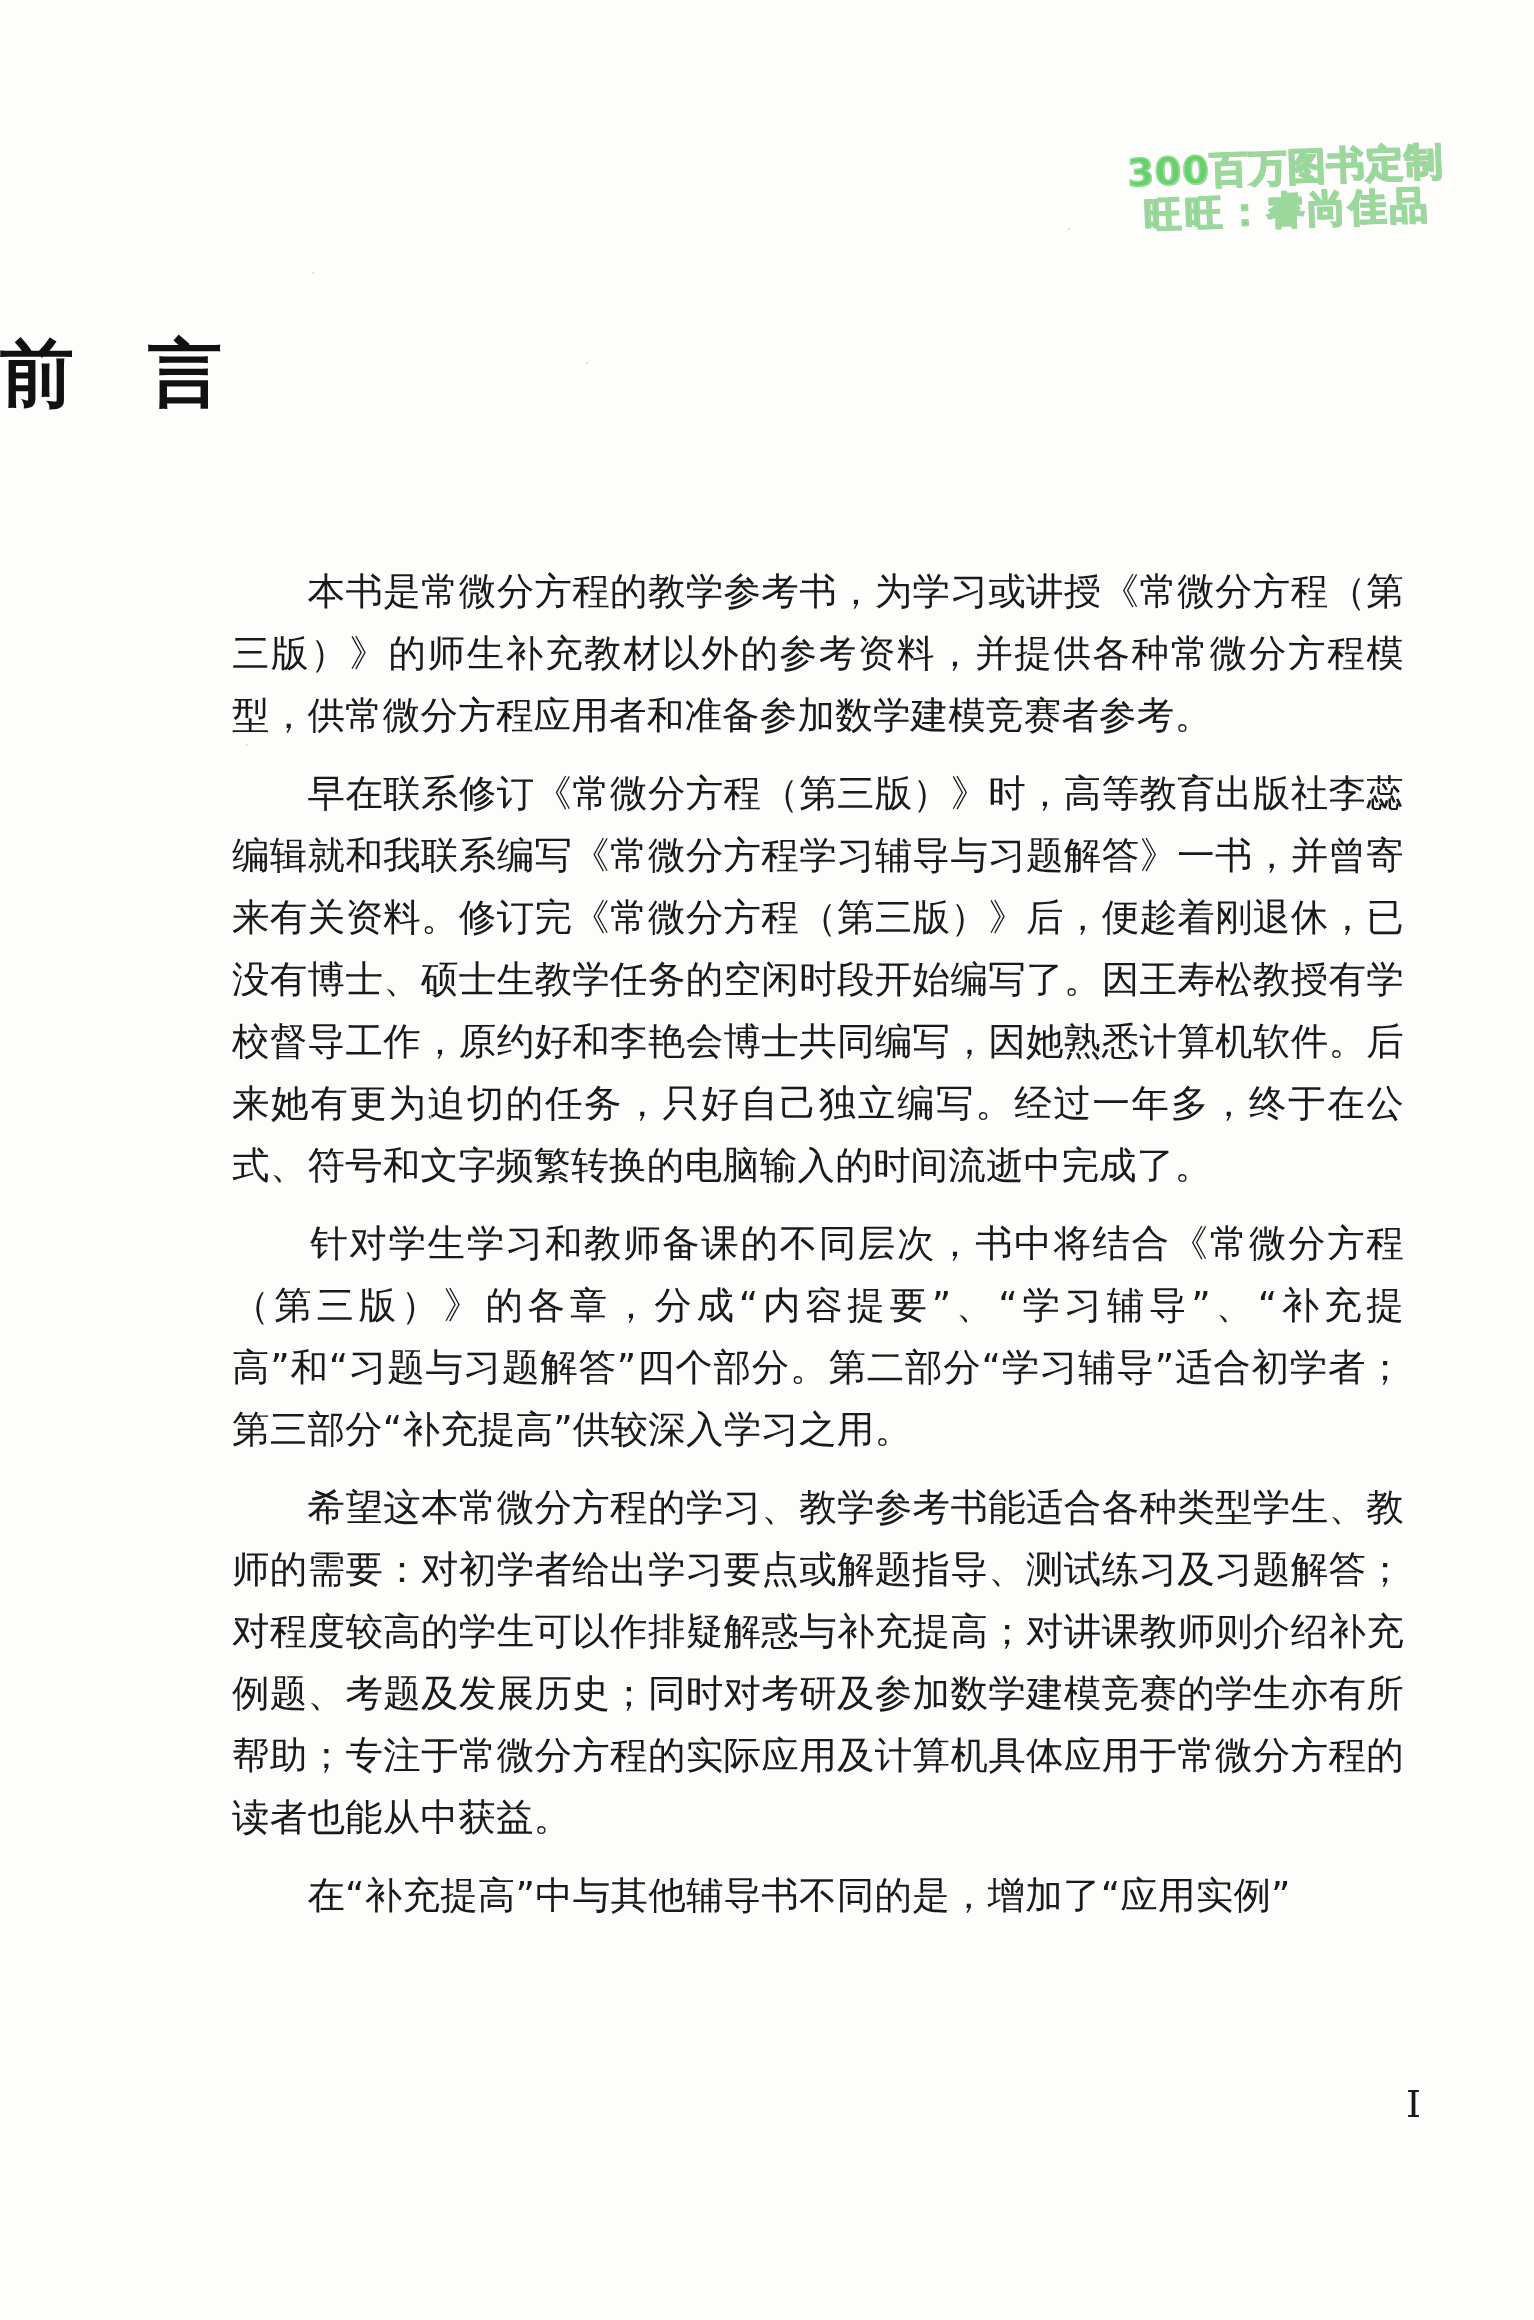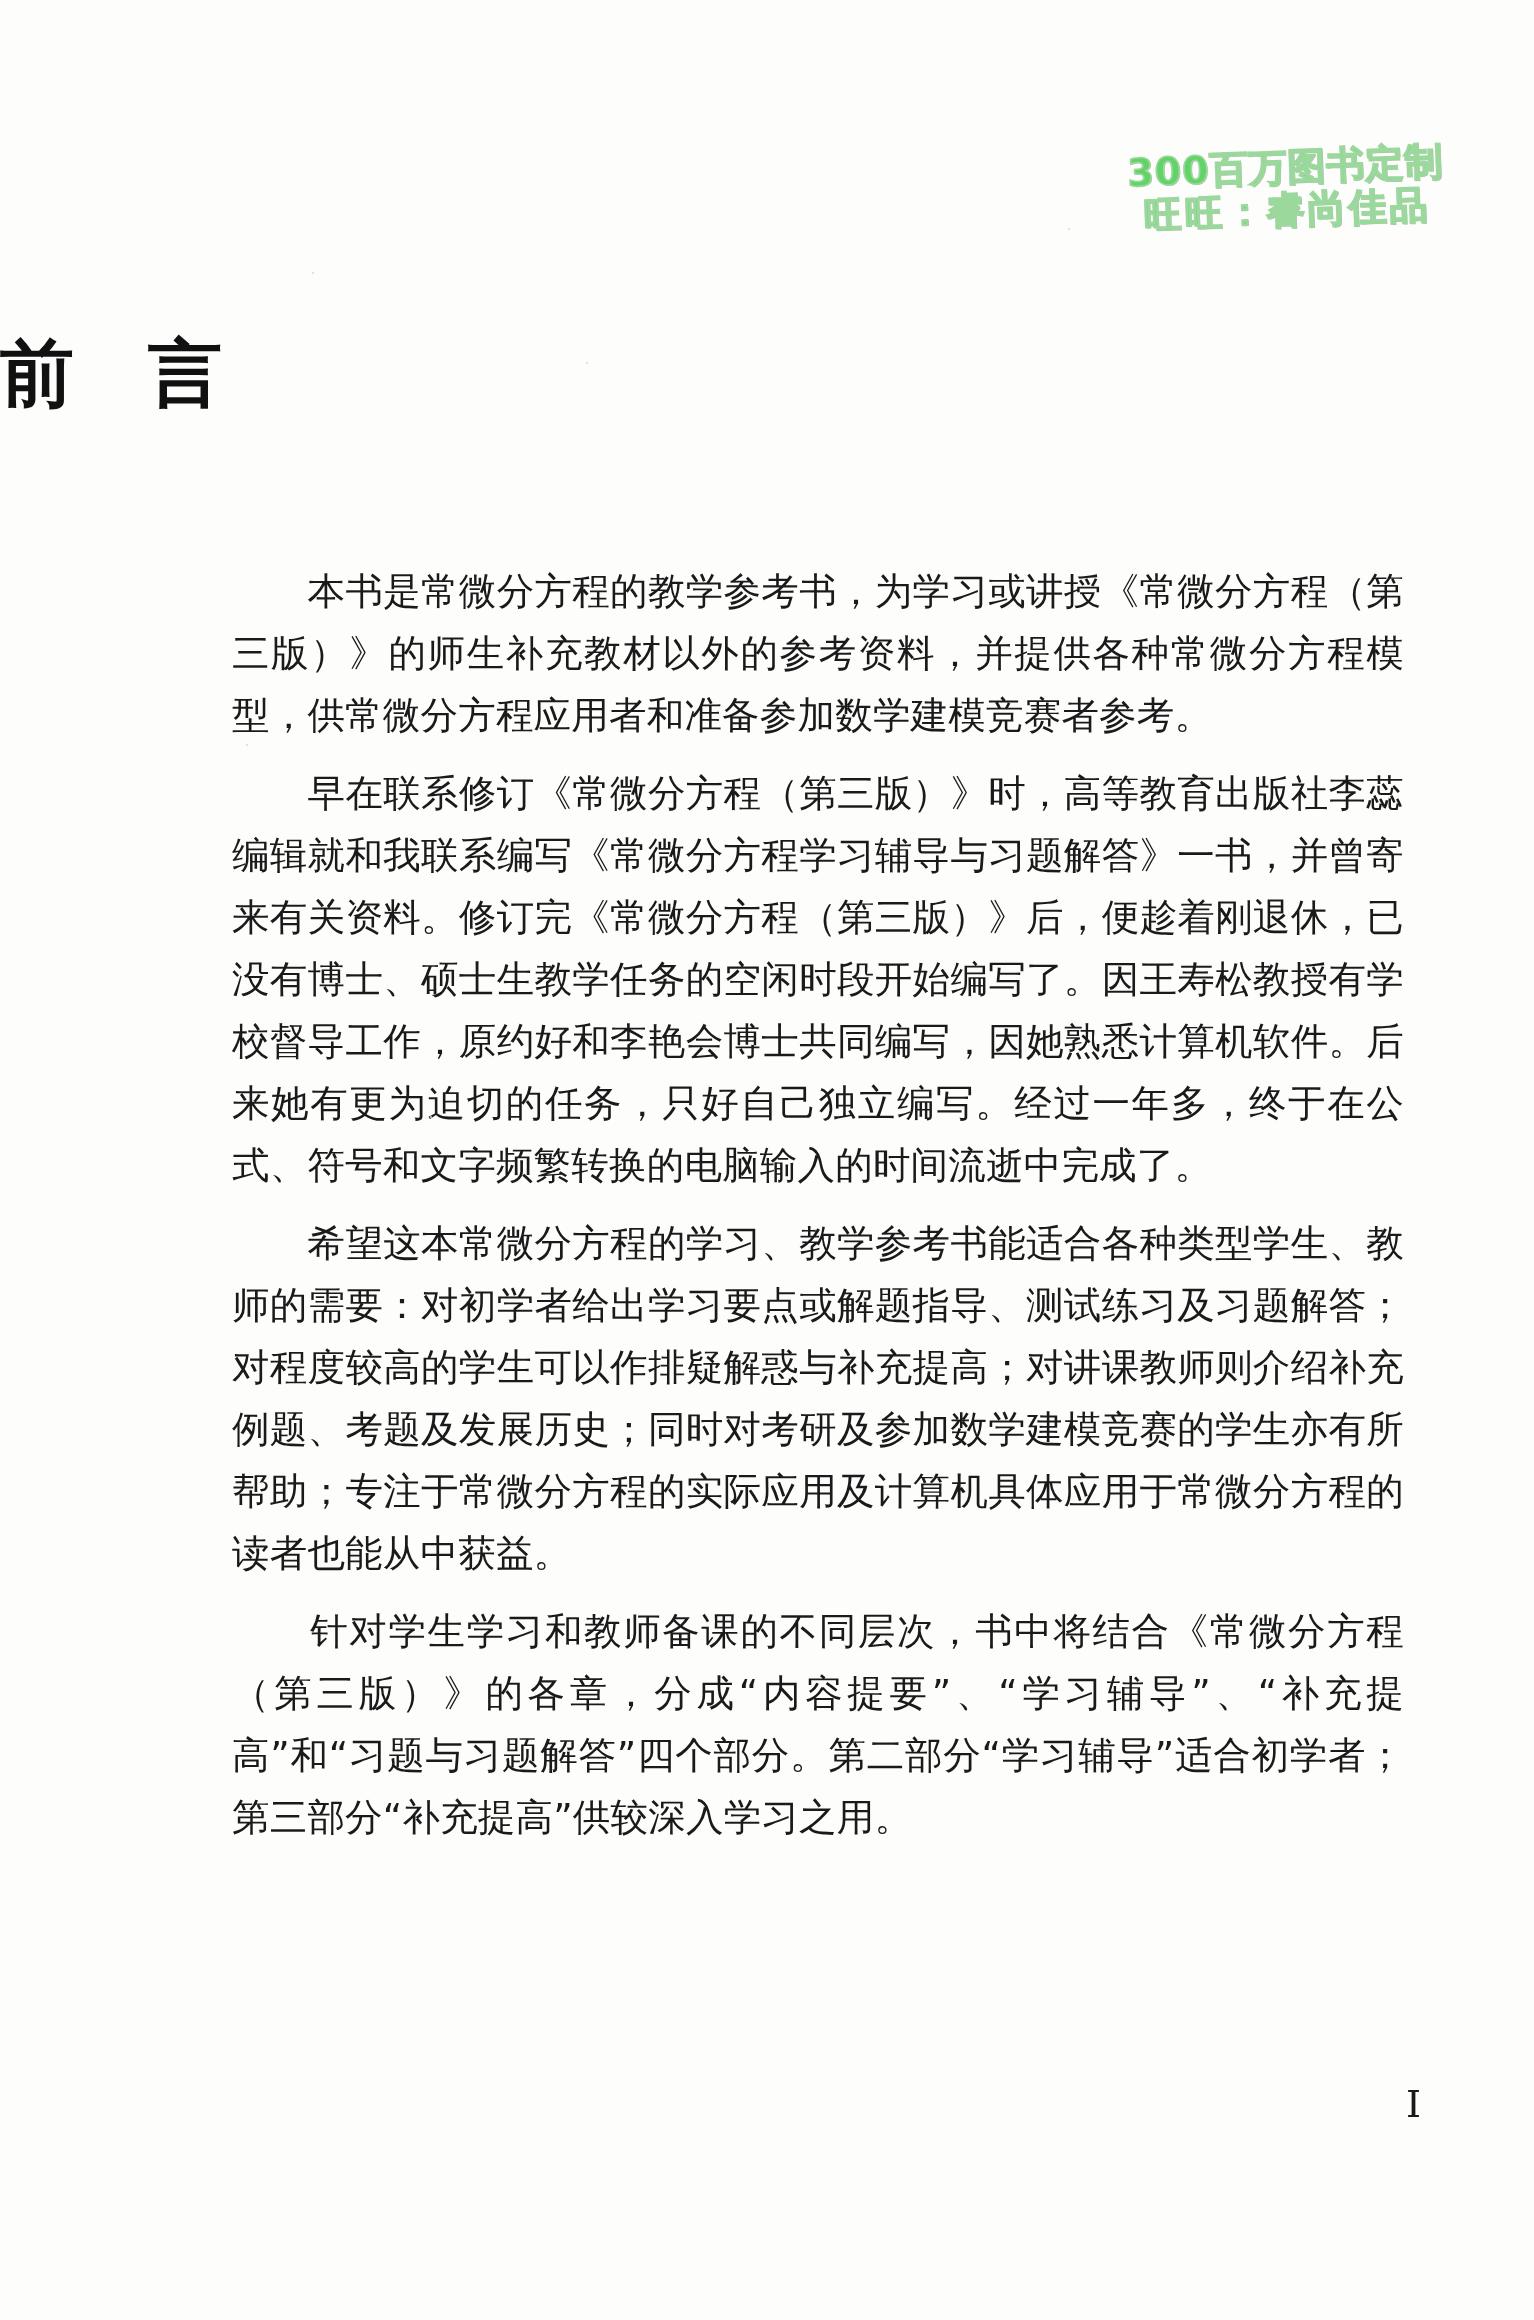--- a/index.html
+++ b/index.html
@@ -121,22 +121,23 @@
     <div class="wm-line second">旺旺：睿尚佳品</div>
   </div>
 
   <div class="title">
     <span>前</span><span class="gap"></span><span>言</span>
   </div>
 
   <div class="body-text">
     <p class="para">　　本书是常微分方程的教学参考书，为学习或讲授《常微分方程（第三版）》的师生补充教材以外的参考资料，并提供各种常微分方程模型，供常微分方程应用者和准备参加数学建模竞赛者参考。</p>
     <p class="para">　　早在联系修订《常微分方程（第三版）》时，高等教育出版社李蕊编辑就和我联系编写《常微分方程学习辅导与习题解答》一书，并曾寄来有关资料。修订完《常微分方程（第三版）》后，便趁着刚退休，已没有博士、硕士生教学任务的空闲时段开始编写了。因王寿松教授有学校督导工作，原约好和李艳会博士共同编写，因她熟悉计算机软件。后来她有更为迫切的任务，只好自己独立编写。经过一年多，终于在公式、符号和文字频繁转换的电脑输入的时间流逝中完成了。</p>
+    <p class="para">　　针对学生学习和教师备课的不同层次，书中将结合《常微分方程（第三版）》的各章，分成“内容提要”、“学习辅导”、“补充提高”和“习题与习题解答”四个部分。第二部分“学习辅导”适合初学者；第三部分“补充提高”供较深入学习之用。</p>
     <p class="para">　　希望这本常微分方程的学习、教学参考书能适合各种类型学生、教师的需要：对初学者给出学习要点或解题指导、测试练习及习题解答；对程度较高的学生可以作排疑解惑与补充提高；对讲课教师则介绍补充例题、考题及发展历史；同时对考研及参加数学建模竞赛的学生亦有所帮助；专注于常微分方程的实际应用及计算机具体应用于常微分方程的读者也能从中获益。</p>
-    <p class="para">　　针对学生学习和教师备课的不同层次，书中将结合《常微分方程（第三版）》的各章，分成“内容提要”、“学习辅导”、“补充提高”和“习题与习题解答”四个部分。第二部分“学习辅导”适合初学者；第三部分“补充提高”供较深入学习之用。</p>
+    <p class="para">　　在“补充提高”中与其他辅导书不同的是，增加了“应用实例”</p>
   </div>
 
   <div class="page-number">I</div>
 
   <span class="speckle" style="left:312px; top:272px;"></span>
   <span class="speckle" style="left:586px; top:362px;"></span>
   <span class="speckle" style="left:1068px; top:228px;"></span>
   <span class="speckle" style="left:246px; top:744px;"></span>
   <span class="speckle" style="left:1150px; top:1360px;"></span>
   <span class="speckle" style="left:430px; top:1116px;"></span>

